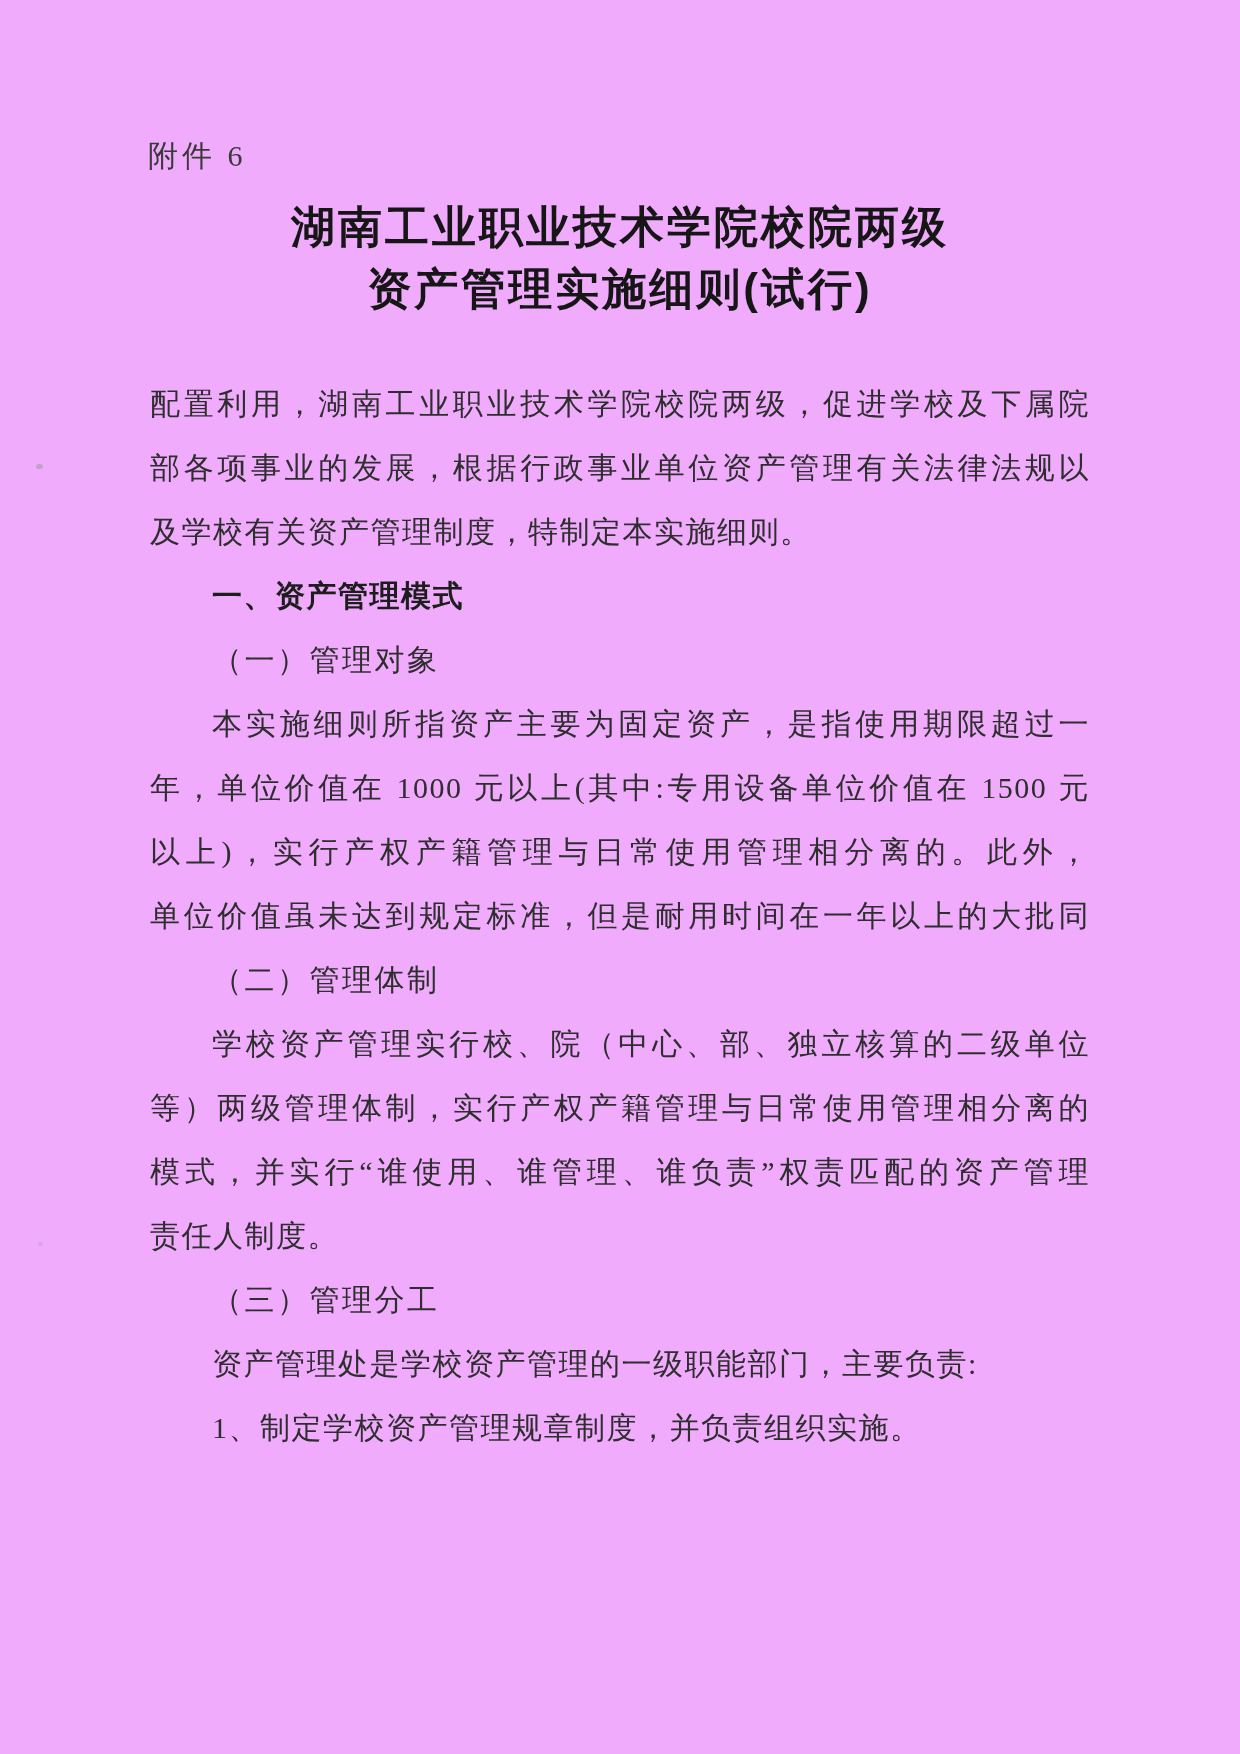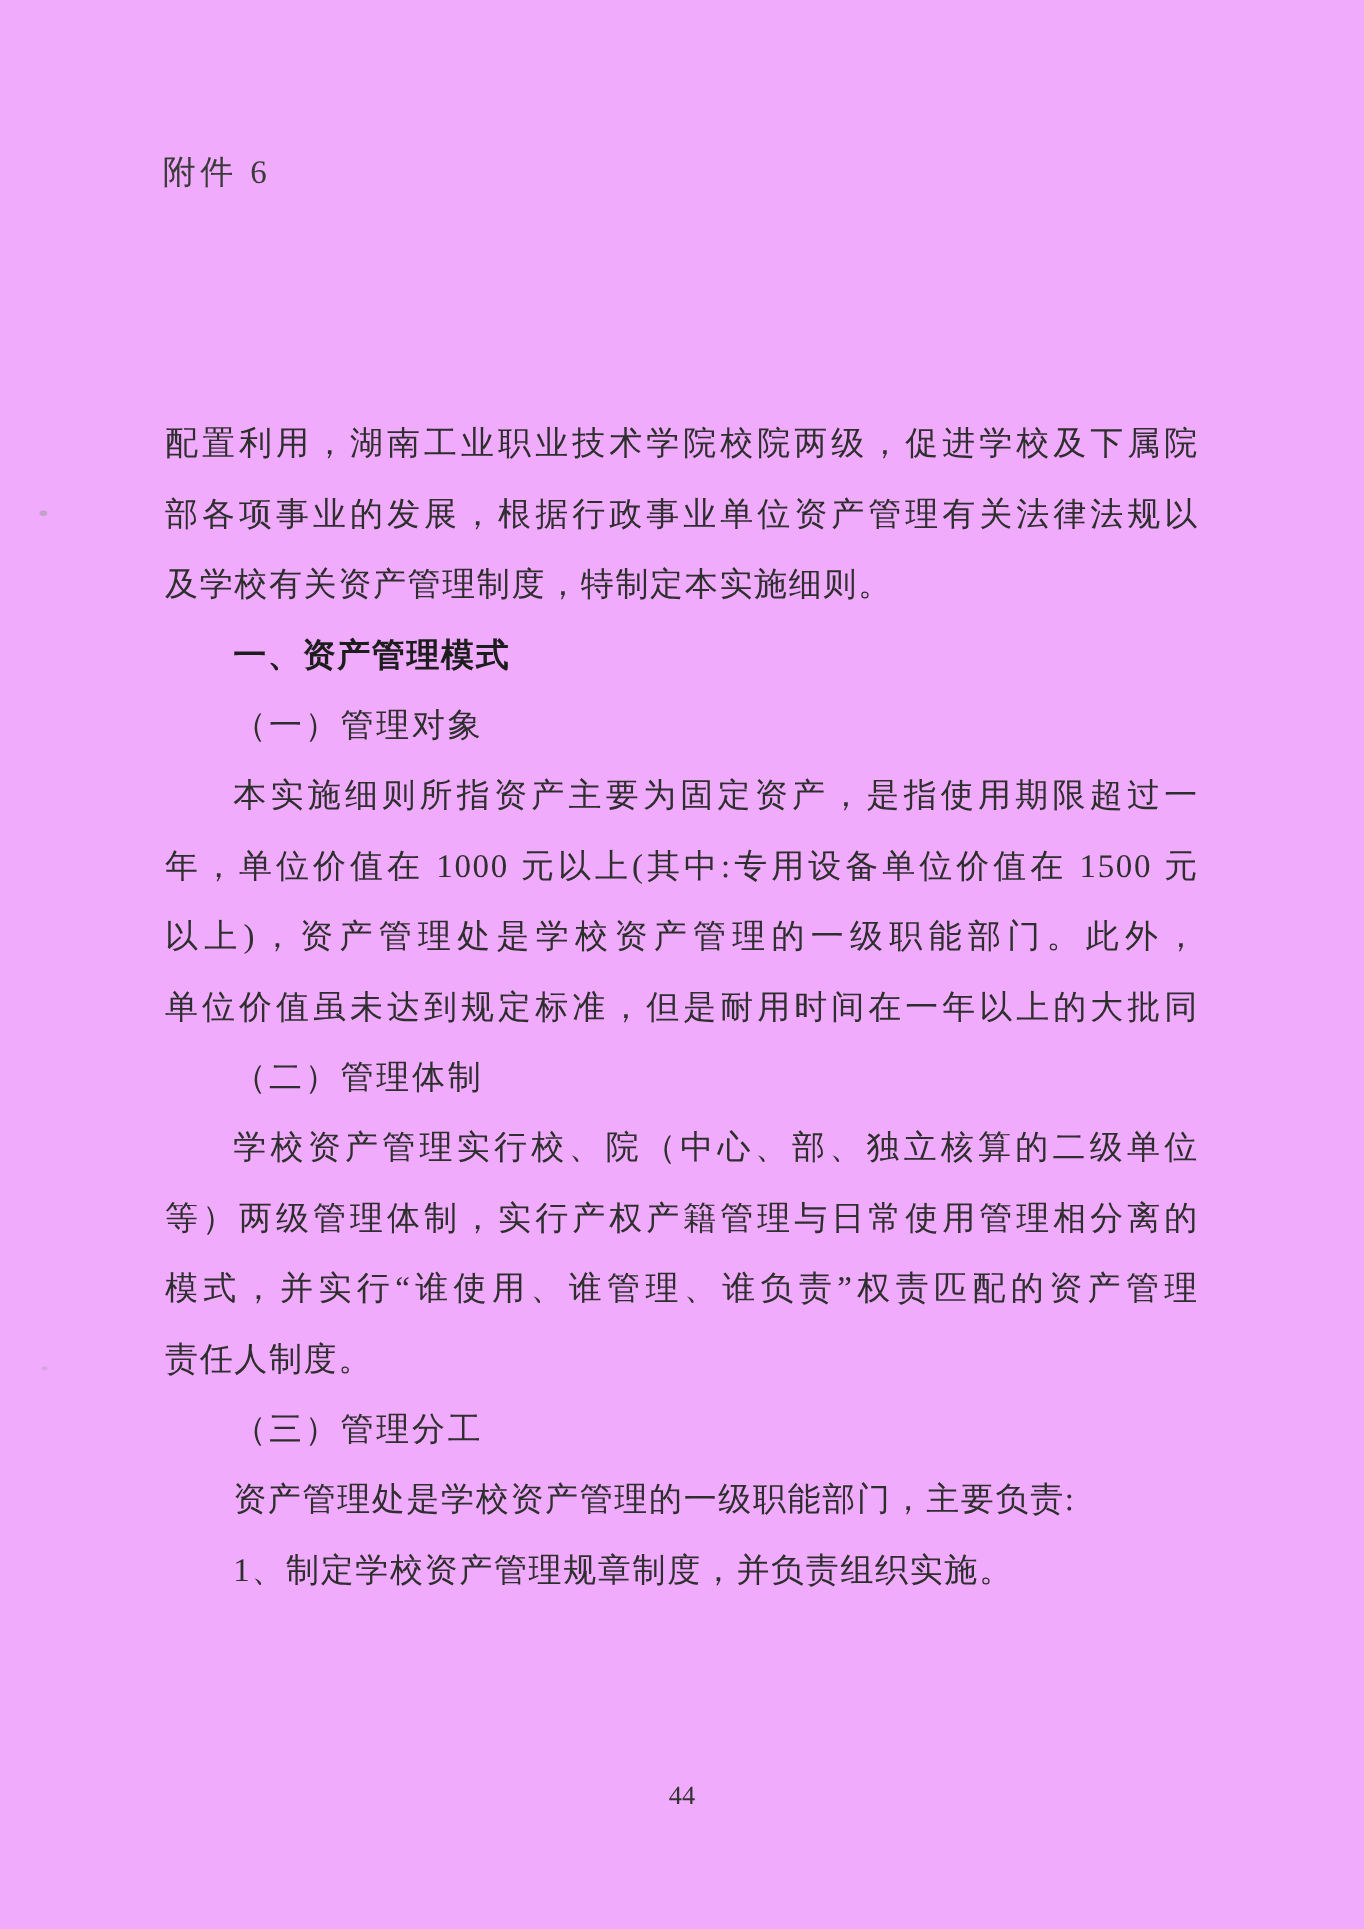--- a/index.html
+++ b/index.html
@@ -85,39 +85,42 @@
   .speck-1 { left: 36px; top: 464px; width: 7px; height: 5px; }
   .speck-2 { left: 38px; top: 1242px; width: 5px; height: 4px; opacity: 0.3; }
 </style>
 </head>
 <body>
 
 <div class="page">
 
   <div class="attachment-label">附件 6</div>
 
+  <div class="doc-title">
+    <div>湖南工业职业技术学院校院两级</div>
+    <div>资产管理实施细则(试行)</div>
+  </div>
 
   <div class="content">
     <div class="line fill">配置利用，湖南工业职业技术学院校院两级，促进学校及下属院</div>
     <div class="line fill">部各项事业的发展，根据行政事业单位资产管理有关法律法规以</div>
     <div class="line">及学校有关资产管理制度，特制定本实施细则。</div>
     <div class="line indent heading">一、资产管理模式</div>
     <div class="line indent subheading">（一）管理对象</div>
     <div class="line fill indent">本实施细则所指资产主要为固定资产，是指使用期限超过一</div>
     <div class="line fill">年，单位价值在 1000 元以上(其中:专用设备单位价值在 1500 元</div>
-    <div class="line fill">以上)，资产管理处是学校资产管理的一级职能部门。此外，</div>
+    <div class="line fill">以上)，实行产权产籍管理与日常使用管理相分离的。此外，</div>
     <div class="line fill">单位价值虽未达到规定标准，但是耐用时间在一年以上的大批同</div>
     <div class="line indent subheading">（二）管理体制</div>
     <div class="line fill indent">学校资产管理实行校、院（中心、部、独立核算的二级单位</div>
     <div class="line fill">等）两级管理体制，实行产权产籍管理与日常使用管理相分离的</div>
     <div class="line fill">模式，并实行“谁使用、谁管理、谁负责”权责匹配的资产管理</div>
     <div class="line">责任人制度。</div>
     <div class="line indent subheading">（三）管理分工</div>
     <div class="line indent">资产管理处是学校资产管理的一级职能部门，主要负责:</div>
     <div class="line indent">1、制定学校资产管理规章制度，并负责组织实施。</div>
   </div>
 
-  <div class="page-number">44</div>
 
   <div class="scan-speck speck-1"></div>
   <div class="scan-speck speck-2"></div>
 
 </div>
 
 </body></html>

